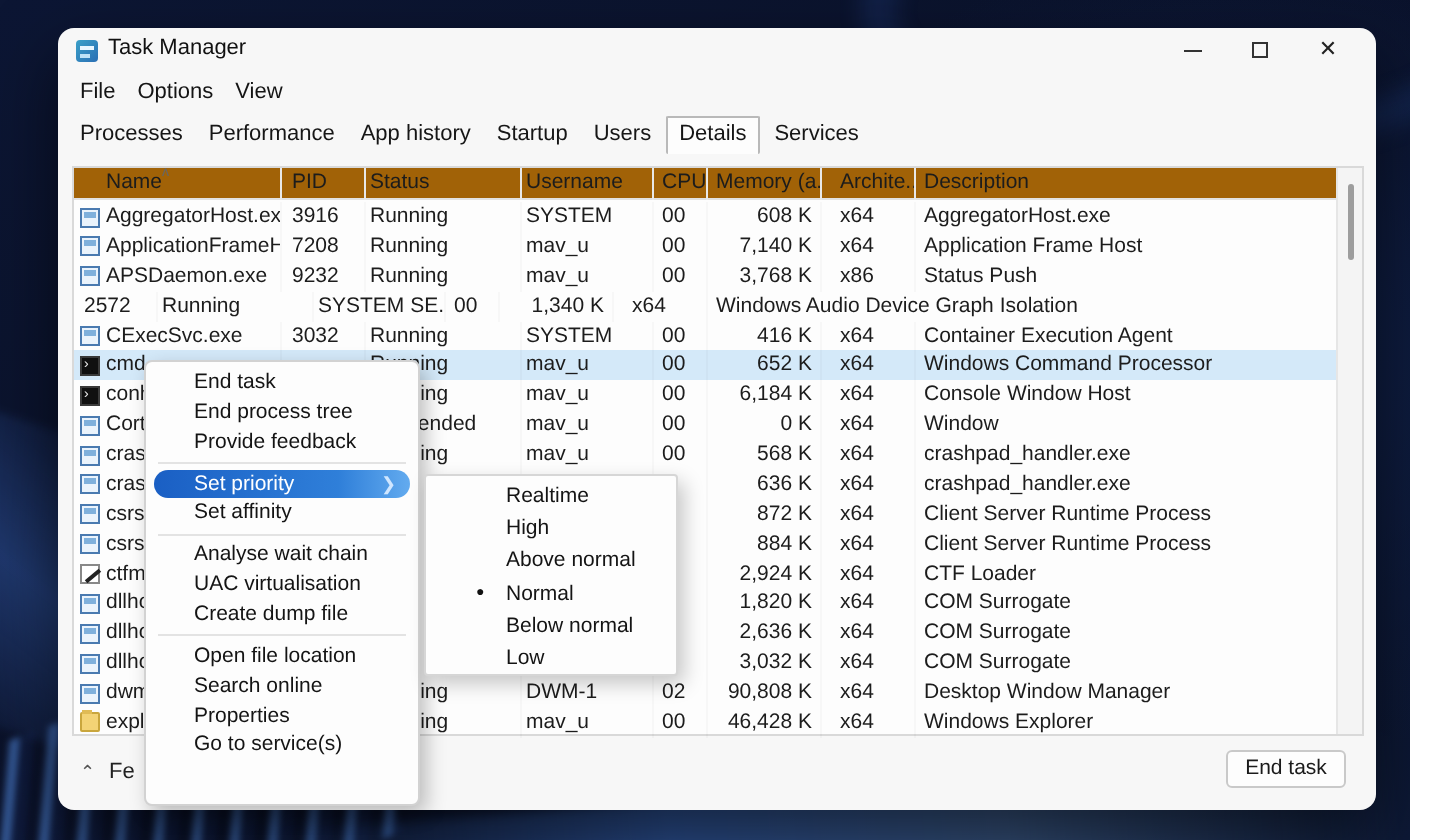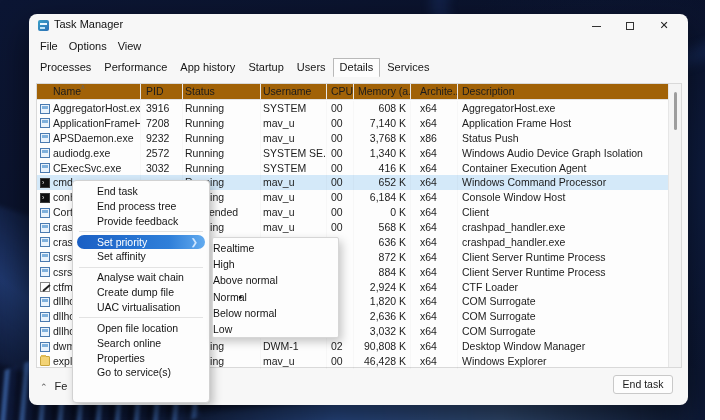--- a/index.html
+++ b/index.html
@@ -94,21 +94,21 @@
         white-space:nowrap; position:relative; }
   .mi.hl { margin:0 4px; padding-left:20px; border-radius:8px; color:#fff;
            background:linear-gradient(90deg,#1a5fc4 0%,#2f7fd9 72%,#63abef 100%); }
   .mi .arrow { position:absolute; right:7px; top:0; font-size:9px; color:#cfe6ff; }
   .msep { height:1px; background:#e3e3e3; margin:2.6px 6px; }
 
   
   #submenu { position:absolute; left:212px; top:237px; width:127px; height:101px; z-index:11;
              background:#fdfdfd; border:1px solid #d6d6d6; border-radius:2px;
              box-shadow:3px 4px 10px rgba(0,0,0,.22); padding:2px 0; }
-  .smi { height:16.2px; line-height:16.2px; font-size:10.5px; color:#141414; position:relative; white-space:nowrap; }
+  .smi { height:16.2px; line-height:16.2px; font-size:10.5px; color:#141414; padding-left:40px; position:relative; white-space:nowrap; }
   .smi .bullet { position:absolute; left:25px; top:0; font-size:7px; color:#111; }
 </style>
 </head>
 <body>
 
 <div id="desktop">
   <div class="streak s1"></div>
   <div class="streak s2"></div>
   <div class="streak s3"></div>
   <div class="streak s4"></div>
@@ -162,21 +162,20 @@
             <div class="td c0"><span class="rowicon icon-app"></span><span>APSDaemon.exe</span></div>
             <div class="td c1">9232</div>
             <div class="td c2">Running</div>
             <div class="td c3">mav_u</div>
             <div class="td c4">00</div>
             <div class="td c5">3,768 K</div>
             <div class="td c6">x86</div>
             <div class="td c7">Status Push</div>
           </div>
           <div class="tr">
-            <div class="td c0"><span class="rowicon icon-app"></span><span>audiodg.exe</span></div>
             <div class="td c1">2572</div>
             <div class="td c2">Running</div>
             <div class="td c3">SYSTEM SE...</div>
             <div class="td c4">00</div>
             <div class="td c5">1,340 K</div>
             <div class="td c6">x64</div>
             <div class="td c7">Windows Audio Device Graph Isolation</div>
           </div>
           <div class="tr">
             <div class="td c0"><span class="rowicon icon-app"></span><span>CExecSvc.exe</span></div>
@@ -209,21 +208,21 @@
             <div class="td c7">Console Window Host</div>
           </div>
           <div class="tr">
             <div class="td c0"><span class="rowicon icon-app"></span><span>Cort</span></div>
             <div class="td c1"></div>
             <div class="td c2">Suspended</div>
             <div class="td c3">mav_u</div>
             <div class="td c4">00</div>
             <div class="td c5">0 K</div>
             <div class="td c6">x64</div>
-            <div class="td c7">Client</div>
+            <div class="td c7">Window</div>
           </div>
           <div class="tr">
             <div class="td c0"><span class="rowicon icon-app"></span><span>crash</span></div>
             <div class="td c1"></div>
             <div class="td c2">Running</div>
             <div class="td c3">mav_u</div>
             <div class="td c4">00</div>
             <div class="td c5">568 K</div>
             <div class="td c6">x64</div>
             <div class="td c7">crashpad_handler.exe</div>
@@ -332,22 +331,22 @@
 
   <div id="ctxmenu">
       <div class="mi">End task</div>
       <div class="mi">End process tree</div>
       <div class="mi">Provide feedback</div>
       <div class="msep"></div>
       <div class="mi hl"><span>Set priority</span><span class="arrow">❯</span></div>
       <div class="mi">Set affinity</div>
       <div class="msep"></div>
       <div class="mi">Analyse wait chain</div>
+      <div class="mi">UAC virtualisation</div>
       <div class="mi">Create dump file</div>
-      <div class="mi">UAC virtualisation</div>
       <div class="msep"></div>
       <div class="mi">Open file location</div>
       <div class="mi">Search online</div>
       <div class="mi">Properties</div>
       <div class="mi">Go to service(s)</div>
     </div>
   <div id="submenu">
       <div class="smi"><span>Realtime</span></div>
       <div class="smi"><span>High</span></div>
       <div class="smi"><span>Above normal</span></div>

